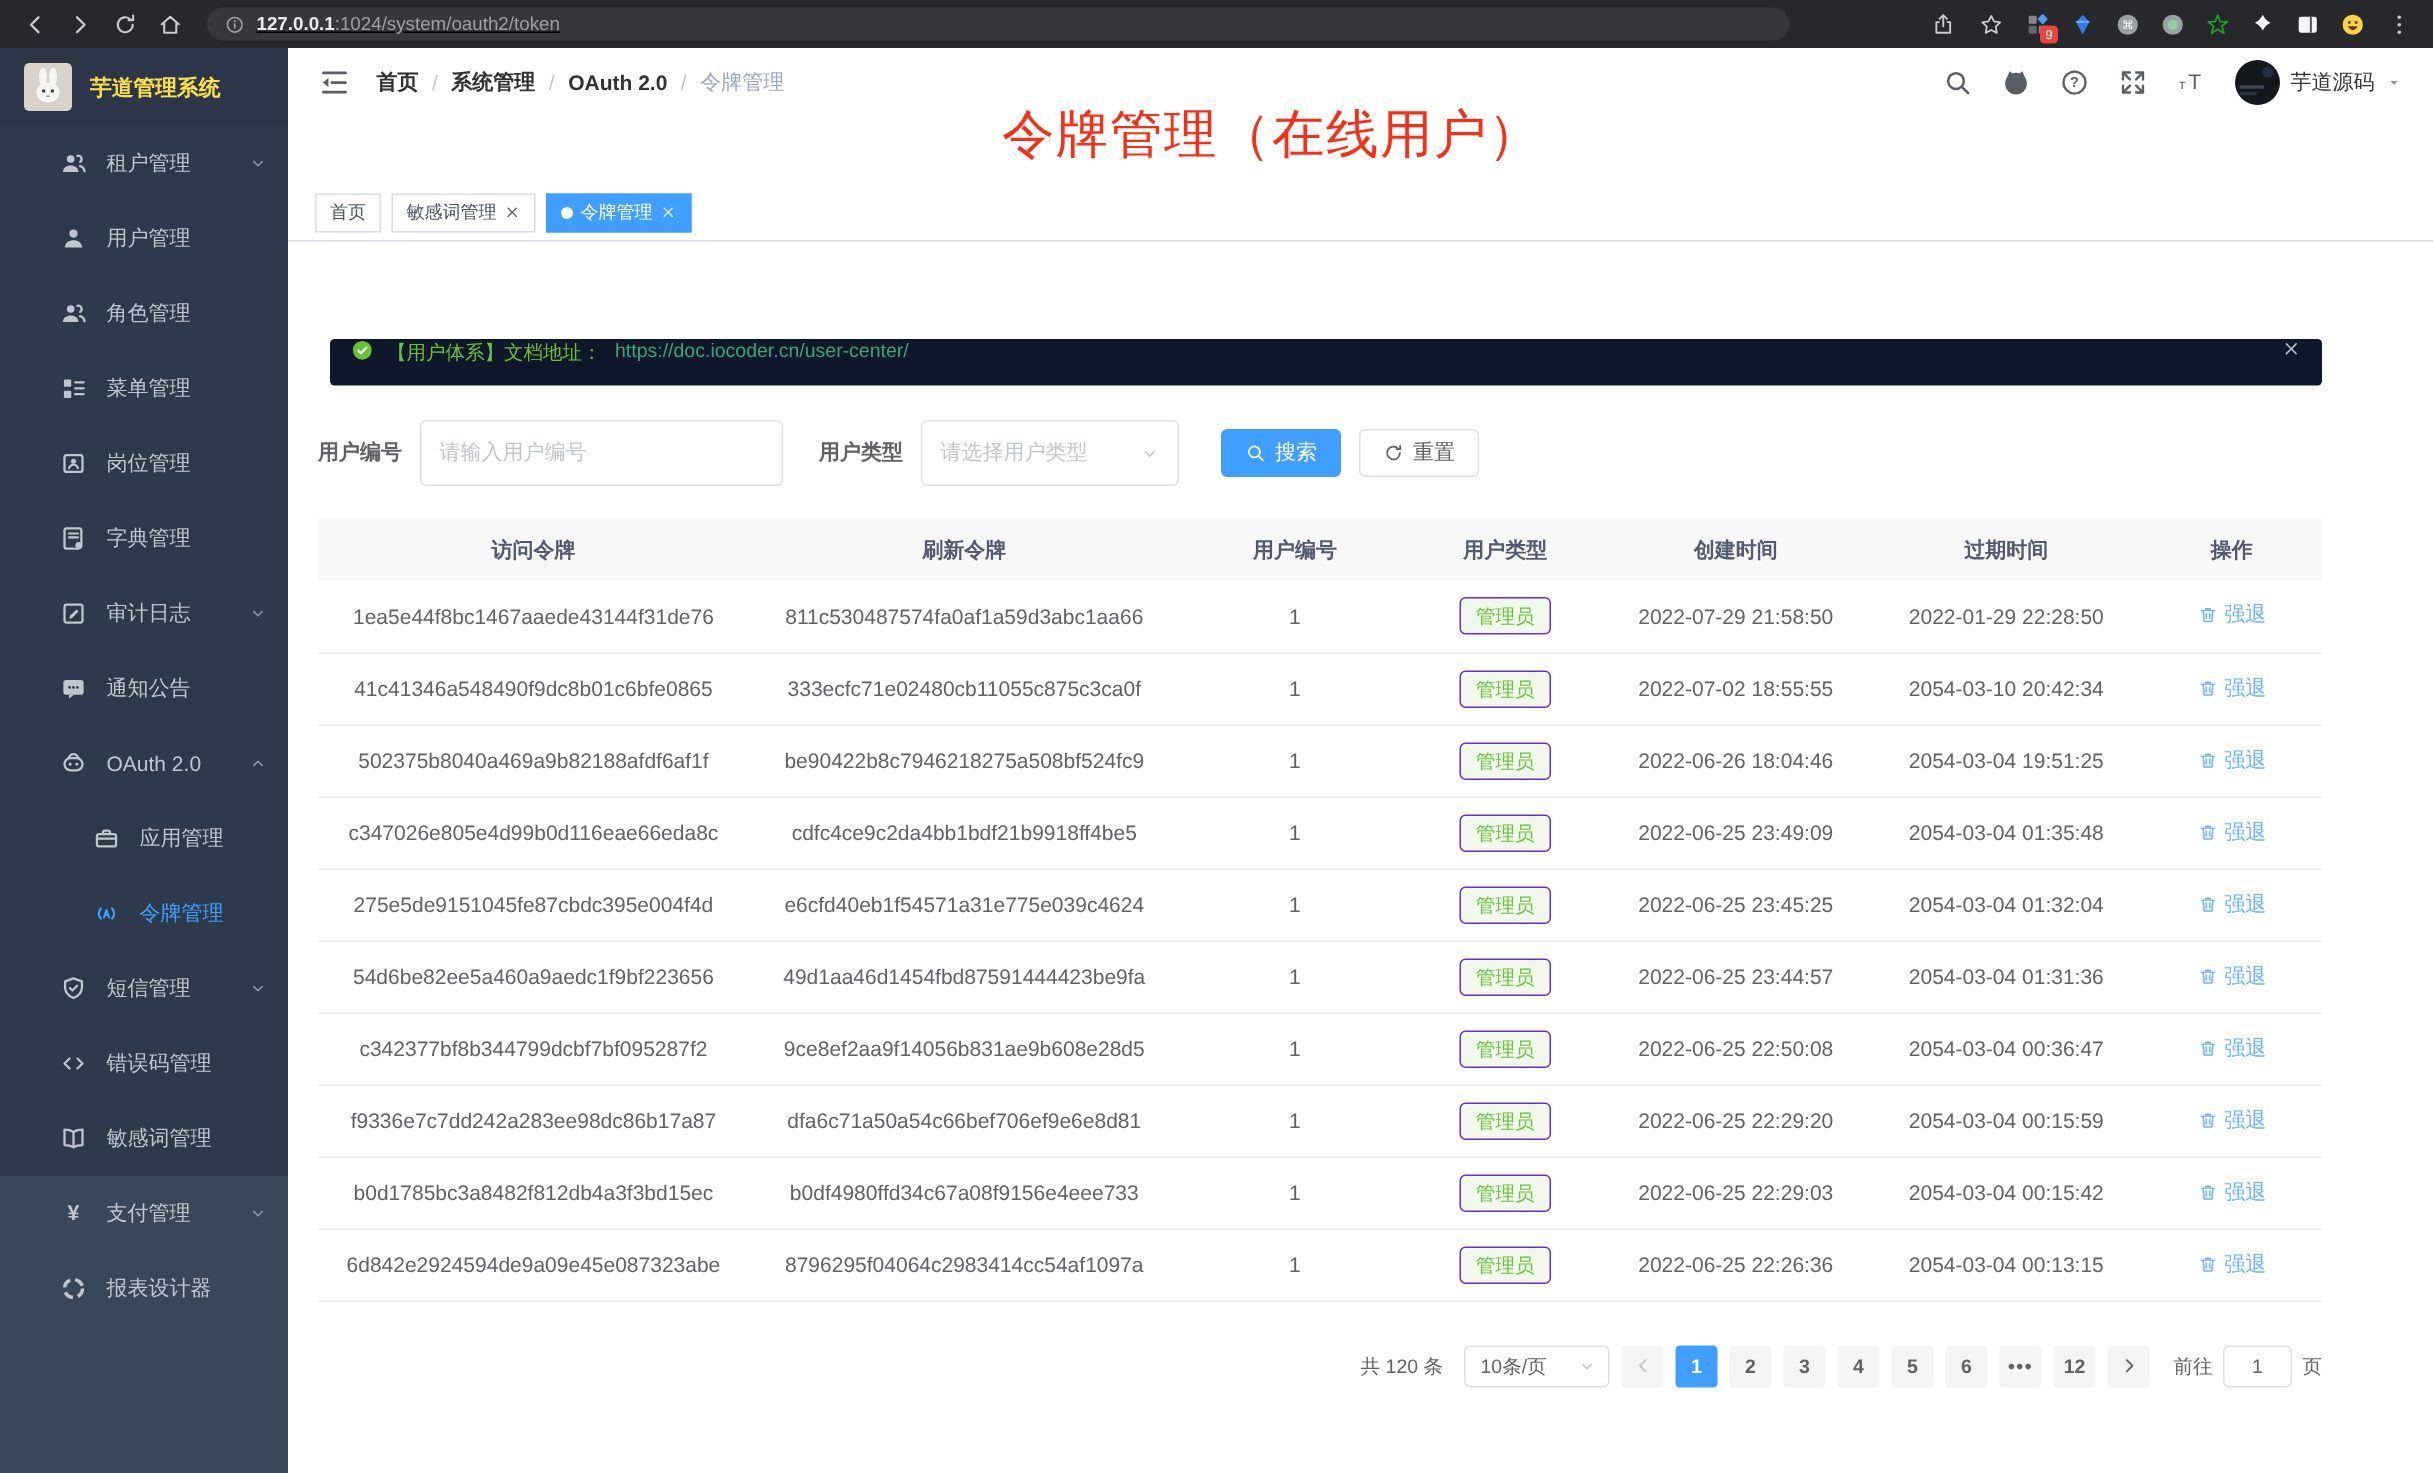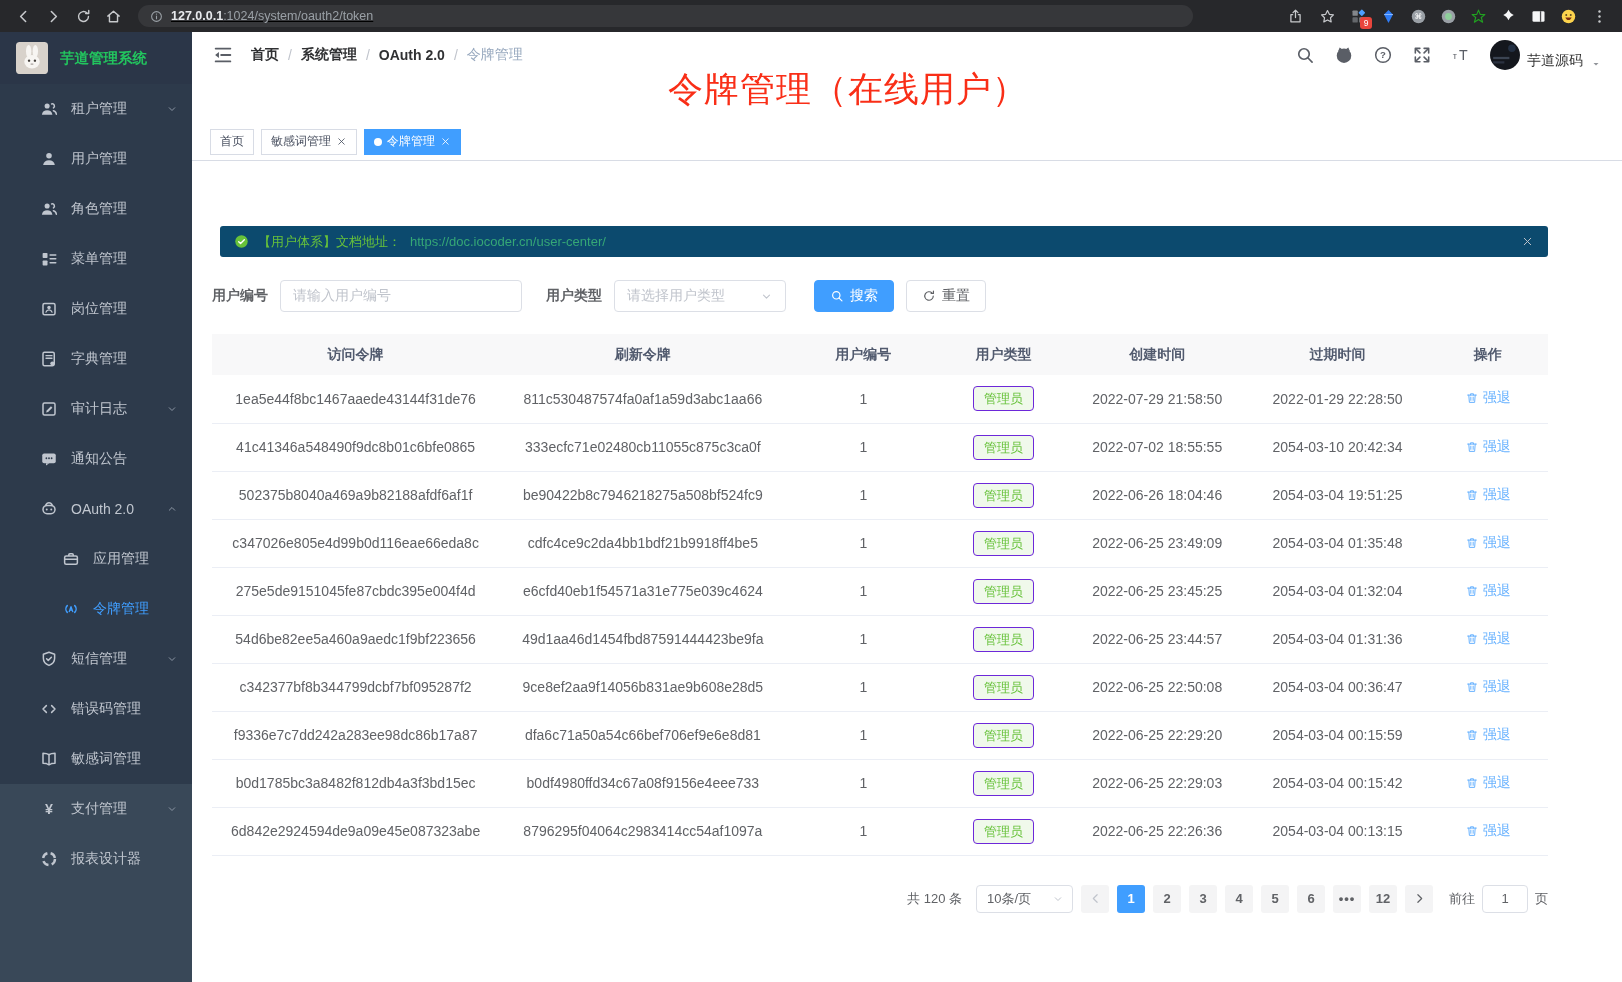--- a/index.html
+++ b/index.html
@@ -20,63 +20,63 @@
   .chrome-right { margin-left:auto; display:flex; align-items:center; gap:6px; }
   .ext { width:24px; height:24px; display:flex; align-items:center; justify-content:center; position:relative; }
   .ext .ico { width:17px; height:17px; }
   .ext-badge { position:absolute; right:-2px; bottom:-1px; min-width:12px; height:12px; background:#e8453c; color:#fff; font-size:8.5px; border-radius:3px; display:flex; align-items:center; justify-content:center; padding:0 2px; }
 
   
   .app { display:flex; height:950px; }
   .sidebar { width:192px; flex-shrink:0; background:#2d3a4b; color:#c0c6cf; display:flex; flex-direction:column; }
   .logo { height:52px; background:#2b3648; display:flex; align-items:center; gap:12px; padding:0 16px; cursor:pointer; }
   .logo .ico { width:32px; height:32px; border-radius:3px; overflow:hidden; }
-  .logo-title { color:#22c55e; font-weight:700; font-size:14.5px; white-space:nowrap; }
+  .logo-title { color:#fde047; font-weight:700; font-size:14.5px; white-space:nowrap; }
   .menu { flex:1; display:flex; flex-direction:column; }
   .menu-item { height:50px; display:flex; align-items:center; gap:13px; padding:0 14px 0 40px; font-size:14px; cursor:pointer; flex-shrink:0; }
   .menu-item.child { padding-left:62px; }
   .menu-item .mi-icon { width:18px; height:18px; flex-shrink:0; }
   .menu-item .mi-arrow { width:12px; height:12px; margin-left:auto; color:#8d97a5; }
   .menu-item.active { color:#409eff; }
   .menu-bottom { background:#394858; flex:1; }
 
   
   .main { flex:1; min-width:0; display:flex; flex-direction:column; background:#fff;gap:45px; }
   .navbar { height:46px; display:flex; align-items:center; padding:0 20px; }
   .hamburger { width:22px; height:22px; color:#5a5e66; cursor:pointer; }
   .breadcrumb { margin-left:17px; display:flex; align-items:center; gap:9px; font-size:14px; }
   .crumb { color:#303133; font-weight:600; cursor:pointer; }
   .crumb.current { color:#97a8be; font-weight:400; cursor:default; }
   .crumb-sep { color:#c0c4cc; font-weight:400; }
   .nav-right { margin-left:auto; display:flex; align-items:center; gap:19px; color:#5a5e66; }
   .nav-ico { width:20px; height:20px; cursor:pointer; }
   .avatar { width:30px; height:30px; border-radius:50%; overflow:hidden; cursor:pointer; flex-shrink:0; }
-  .user-wrap { display:flex; align-items:flex-end; gap:7px; cursor:pointer; }
+  .user-wrap { display:flex; align-items:center; gap:7px; cursor:pointer; }
   .user-name { font-size:14px; color:#333; }
   .caret { width:12px; height:12px; color:#909399; }
 
   .tagsbar { height:38px; display:flex; align-items:center; gap:7px; padding:0 18px; border-bottom:1px solid #d8dce5; }
   .tag-item { height:26px; display:flex; align-items:center; gap:5px; padding:0 9px; border:1px solid #d8dce5; background:#fff; color:#495060; font-size:12px; cursor:pointer; }
   .tag-item .dot { width:8px; height:8px; border-radius:50%; background:#fff; display:none; }
   .tag-item.active { background:#409eff; border-color:#409eff; color:#fff; }
   .tag-item.active .dot { display:block; }
   .tag-close { width:11px; height:11px; }
 
   .content { flex:1; padding:20px 74px 0 20px; }
 
-  .alert { height:31px; background:#0c4a6e; border-radius:3px; display:flex; align-items:center; gap:9px; padding:0 14px; margin-left:8px; }
+  .alert { height:31px; background:#0f172a; border-radius:3px; display:flex; align-items:flex-start; gap:9px; padding:0 14px; margin-left:8px; }
   .alert .chk { width:15px; height:15px; }
   .alert-text { font-size:13px; color:#67c23a; }
   .alert-link { font-size:13px; color:#35a776; cursor:pointer; }
   .alert-close { width:13px; height:13px; margin-left:auto; color:#c0c4cc; cursor:pointer; }
 
   .search-row { display:flex; align-items:center; margin-top:23px; }
   .f-label { font-size:14px; font-weight:700; color:#606266; margin-right:12px; }
   .f-label.second { margin-left:24px; }
-  .f-input, .f-select { height:32px; border:1px solid #dcdfe6; border-radius:4px; display:flex; align-items:center; padding:0 12px; font-size:14px; background:#fff; cursor:text; }
+  .f-input, .f-select { height:44px; border:1px solid #dcdfe6; border-radius:4px; display:flex; align-items:center; padding:0 12px; font-size:14px; background:#fff; cursor:text; }
   .f-input { width:242px; }
   .f-select { width:172px; justify-content:space-between; cursor:pointer; }
   .placeholder { color:#c0c4cc; }
   .sel-arrow { width:13px; height:13px; color:#c0c4cc; }
   .btn { height:32px; border-radius:4px; display:flex; align-items:center; gap:6px; font-size:14px; padding:0 15px; cursor:pointer; }
   .btn .ico { width:14px; height:14px; }
   .btn-primary { background:#409eff; color:#fff; border:1px solid #409eff; margin-left:28px; }
   .btn-plain { background:#fff; color:#606266; border:1px solid #dcdfe6; margin-left:12px; }
 
   table.grid { width:100%; border-collapse:collapse; table-layout:fixed; margin-top:22px; }

